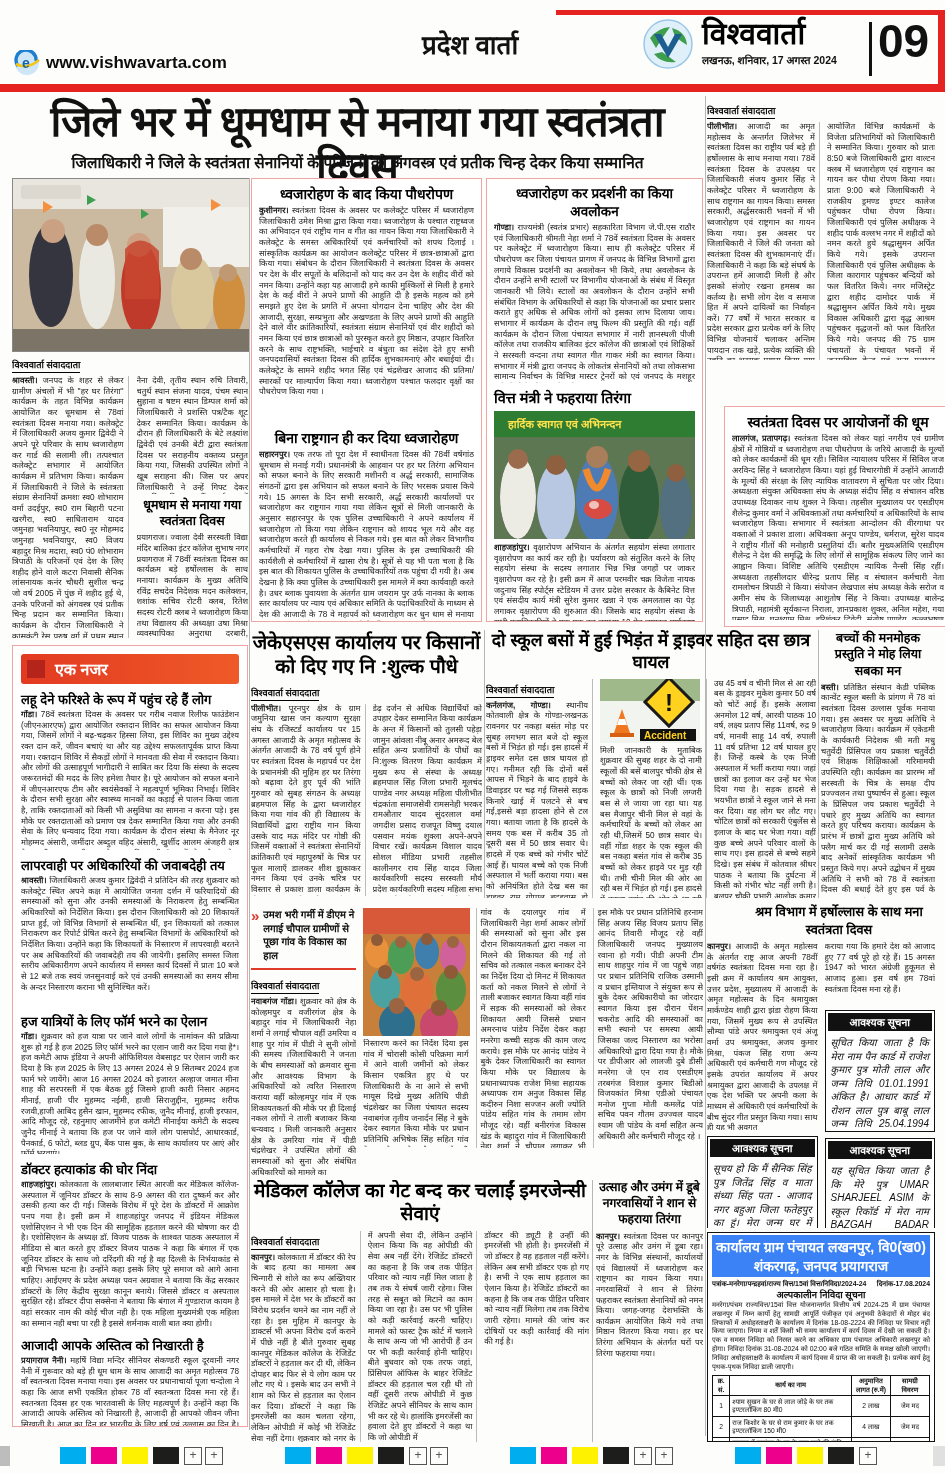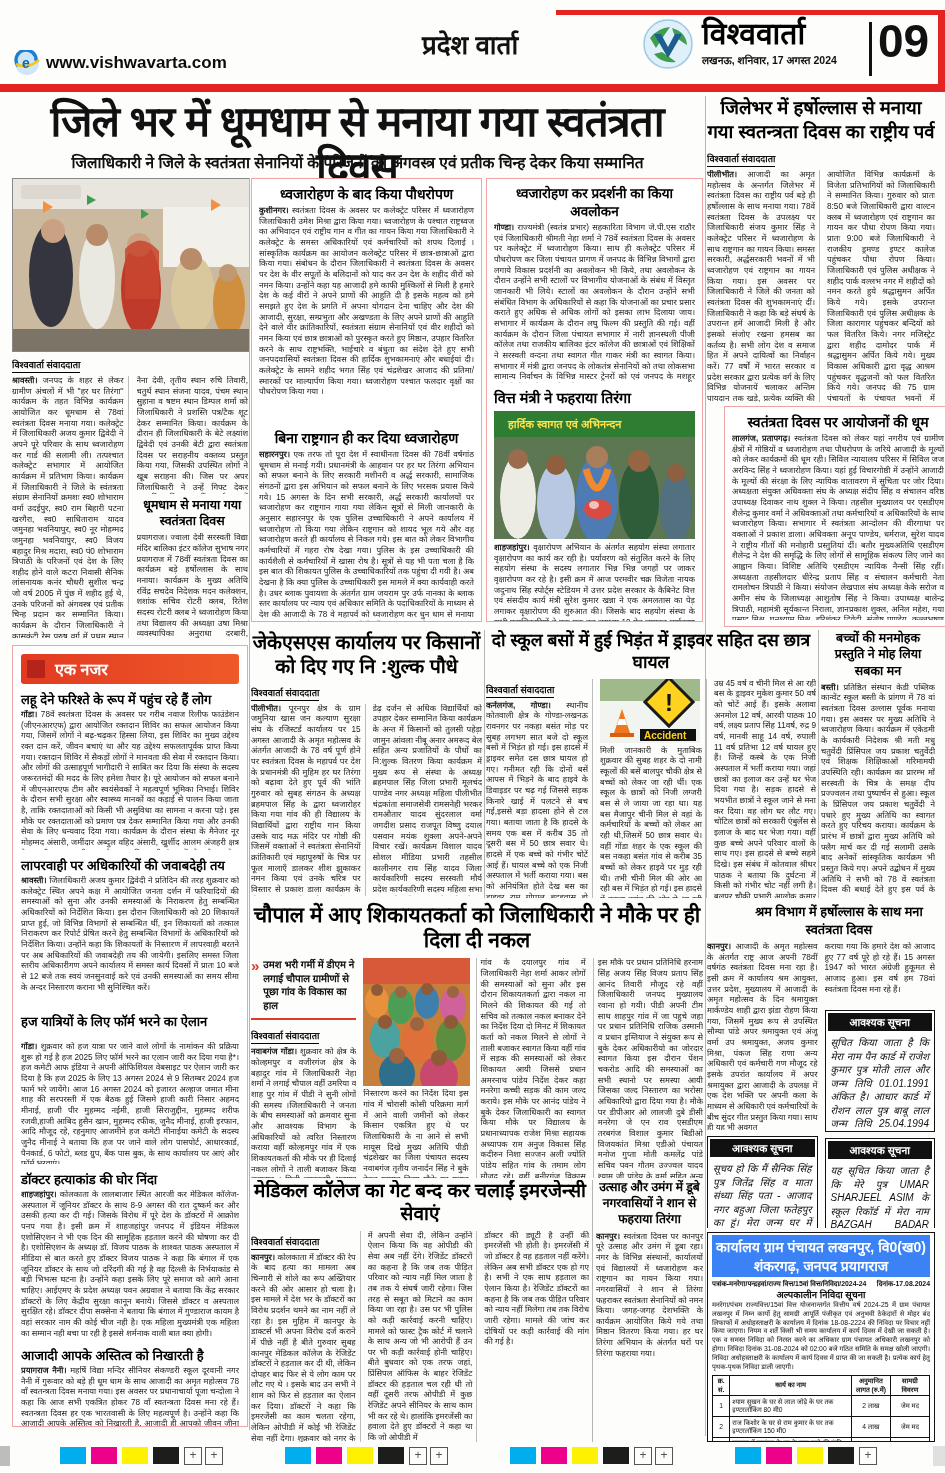--- a/index.html
+++ b/index.html
@@ -66,21 +66,20 @@
   </div>
 
   <div class="abs" style="left:869px;top:22px;width:3px;height:54px;background:#111;"></div>
   <div class="abs" style="left:878px;top:14px;width:54px;font-size:46px;font-weight:bold;line-height:1.2;">09</div>
 </div>
 
 <div class="abs center" style="left:12px;top:99px;width:690px;font-size:42px;font-weight:bold;line-height:1.1;letter-spacing:-1px;">जिले भर में धूमधाम से मनाया गया स्वतंत्रता दिवस</div>
 <div class="abs center" style="left:30px;top:151px;width:655px;font-size:15.5px;font-weight:bold;">जिलाधिकारी ने जिले के स्वतंत्रता सेनानियों के परिजनों को अंगवस्त्र एवं प्रतीक चिन्ह देकर किया सम्मानित</div>
 
 <div class="abs" style="left:707px;top:96px;width:228px;height:306px;overflow:hidden;">
-  <div class="center hl" style="font-size:18.5px;line-height:1.3;">जिलेभर में हर्षोल्लास से मनाया गया स्वतन्त्रता दिवस का राष्ट्रीय पर्व</div>
   <div style="margin-top:4px;">
     <span class="byline">विश्ववार्ता संवाददाता</span>
   </div>
   <div class="colrow" style="height:238px;">
     <div class="bt" style="border-right:1px solid #bbb;padding-right:4px;">
       <span class="dl">पीलीभीत।</span>
       <span>आजादी का अमृत महोत्सव के अन्तर्गत जिलेभर में स्वतंत्रता दिवस का राष्ट्रीय पर्व बड़े ही हर्षोल्लास के साथ मनाया गया। 78वें स्वतंत्रता दिवस के उपलक्ष्य पर जिलाधिकारी संजय कुमार सिंह ने कलेक्ट्रेट परिसर में ध्वजारोहण के साथ राष्ट्रगान का गायन किया। समस्त सरकारी, अर्द्धसरकारी भवनों में भी ध्वजारोहण एवं राष्ट्रगान का गायन किया गया। इस अवसर पर जिलाधिकारी ने जिले की जनता को स्वतंत्रता दिवस की शुभकामनाएं दीं। जिलाधिकारी ने कहा कि बड़े संघर्ष के उपरान्त हमें आजादी मिली है और इसको संजोए रखना हमसब का कर्तव्य है। सभी लोग देश व समाज हित में अपने दायित्वों का निर्वाहन करें। 77 वर्षों में भारत सरकार व प्रदेश सरकार द्वारा प्रत्येक वर्ग के लिए विभिन्न योजनायें चलाकर अन्तिम पायदान तक खड़े, प्रत्येक व्यक्ति की उन्नति का भरसक प्रयास किया गया है। स्वतंत्रता दिवस के अवसर पर</span>
     </div>
     <div class="bt">आयोजित विभिन्न कार्यक्रमों के विजेता प्रतिभागियों को जिलाधिकारी ने सम्मानित किया। गुरुवार को प्रातः 8:50 बजे जिलाधिकारी द्वारा वाल्टन क्लब में ध्वजारोहण एवं राष्ट्रगान का गायन कर पौधा रोपण किया गया। प्रातः 9:00 बजे जिलाधिकारी ने राजकीय ड्रमण्ड इण्टर कालेज पहुंचकर पौधा रोपण किया। जिलाधिकारी एवं पुलिस अधीक्षक ने शहीद पार्क वल्लभ नगर में शहीदों को नमन करते हुये श्रद्धासुमन अर्पित किये गये। इसके उपरान्त जिलाधिकारी एवं पुलिस अधीक्षक के जिला कारागार पहुंचकर बन्दियों को फल वितरित किये। नगर मजिस्ट्रेट द्वारा शहीद दामोदर पार्क में श्रद्धासुमन अर्पित किये गये। मुख्य विकास अधिकारी द्वारा वृद्ध आश्रम पहुंचकर वृद्धजनों को फल वितरित किये गये। जनपद की 75 ग्राम पंचायतों के पंचायत भवनों में जनसुविधा केन्द्र एवं अन्य मूलभूत सुविधाओं से लैस आदर्श ग्राम सचिवालय के रूप में शुभारम्भ किये गये।</div>
   </div>
@@ -193,21 +192,21 @@
     <span>78वें स्वतंत्रता दिवस के अवसर पर गरीब नवाज रिलीफ फाउंडेशन (जीएनआरएफ) द्वारा आयोजित रक्तदान शिविर का सफल आयोजन किया गया, जिसमें लोगों ने बढ़-चढ़कर हिस्सा लिया,  इस शिविर का मुख्य उद्देश्य रक्त दान करें, जीवन बचाएं था और यह उद्देश्य सफलतापूर्वक प्राप्त किया गया। रक्तदान शिविर में सैकड़ों लोगों ने मानवता की सेवा में रक्तदान किया। और लोगों की उत्साहपूर्ण भागीदारी ने साबित कर दिया कि संस्था के सदस्य जरूरतमंदों की मदद के लिए हमेशा तैयार है। पूरे आयोजन को सफल बनाने में जीएनआरएफ टीम और स्वयंसेवकों ने महत्वपूर्ण भूमिका निभाई। शिविर के दौरान सभी सुरक्षा और स्वास्थ्य मानकों का कड़ाई से पालन किया जाता है, ताकि रक्तदाताओं को किसी भी असुविधा का सामना न करना पड़े। इस मौके पर रक्तदाताओं को प्रमाण पत्र देकर सम्मानित किया गया और उनकी सेवा के लिए धन्यवाद दिया गया। कार्यक्रम के दौरान संस्था के मैनेजर नूर मोहम्मद अंसारी, जमींदार अब्दुल वहिद अंसारी, खुर्शीद आलम अंजहरी क्षत्र नेता कलीम खान हाजी ताज मोहम्मद सहित भारी संख्या में लोग मौजूद रहे।</span>
   </div>
 
   <div class="hl" style="font-size:13px;margin-top:6px;">लापरवाही पर अधिकारियों की जवाबदेही तय</div>
   <div class="bt" style="height:130px;margin-top:2px;">
     <span class="dl">श्रावस्ती।</span>
     <span>जिलाधिकारी अजय कुमार द्विवेदी ने प्रतिदिन की तरह शुक्रवार को कलेक्ट्रेट स्थित अपने कक्ष में आयोजित जनता दर्शन में फरियादियों की समस्याओं को सुना और उनकी समस्याओं के निराकरण हेतु सम्बन्धित अधिकारियों को निर्देशित किया। इस दौरान जिलाधिकारी को 20 शिकायतें प्राप्त हुईं, जो विभिन्न विभागों से सम्बन्धित थीं, इन शिकायतों को तत्काल निराकरण कर रिपोर्ट प्रेषित करने हेतु सम्बन्धित विभागों के अधिकारियों को निर्देशित किया। उन्होंने कहा कि शिकायतों के निस्तारण में लापरवाही बरतने पर अब अधिकारियों की जवाबदेही तय की जायेगी। इसलिए समस्त जिला स्तरीय अधिकारीगण अपने कार्यालय में समस्त कार्य दिवसों में प्रातः 10 बजे से 12 बजे तक स्वयं जनसुनवाई करे एवं उनकी समस्याओं का समय सीमा के अन्दर निस्तारण कराना भी सुनिश्चित करें।</span>
   </div>
 
   <div class="hl" style="font-size:13px;margin-top:6px;">हज यात्रियों के लिए फॉर्म भरने का ऐलान</div>
-  <div class="bt" style="height:122px;margin-top:12px;">
+  <div class="bt" style="height:122px;margin-top:2px;">
     <span class="dl">गोंडा।</span>
     <span>शुक्रवार को हज यात्रा पर जाने वाले लोगों के नामांकन की प्रक्रिया शुरू हो गई है हज 2025 लिए फॉर्म भरने का एलान जारी कर दिया गया है*। हज कमेटी आफ इंडिया ने अपनी ऑफिशियल वेबसाइट पर ऐलान जारी कर दिया है कि हज 2025 के लिए 13 अगस्त 2024 से 9 सितम्बर 2024 हज फार्म भरे जायेंगे। आज 16 अगस्त 2024  को इजारत अल्हाज जमात  मीना शाह की सरपरस्ती में एक बैठक हुई जिसमे हाजी कारी निसार अहमद मीनाई, हाजी पीर मुहम्मद नईमी, हाजी सिराजुद्दीन, मुहम्मद शरीफ रजवी,हाजी आबिद हुसैन खान, मुहम्मद रफीक, जुनैद मीनाई, हाजी इरफान, आदि मौजूद रहे, रहनुमाए आजमीने हज कमेटी मीनाईया कमेटी के सदस्य जुनैद मीनाई ने बताया कि हज पर जाने वाले लोग पासपोर्ट, आधारकार्ड, पैनकार्ड, 6 फोटो, ब्लड ग्रुप, बैंक पास बुक, के साथ  कार्यालय पर आएं और फॉर्म  भरवाएं।</span>
   </div>
 
   <div class="hl" style="font-size:13px;margin-top:6px;">डॉक्टर हत्याकांड की घोर निंदा</div>
   <div class="bt" style="height:150px;margin-top:2px;">
     <span class="dl">शाहजहांपुर।</span>
     <span>कोलकाता के लालबाजार स्थित आरजी कर मेडिकल कॉलेज-अस्पताल में जूनियर डॉक्टर के साथ 8-9 अगस्त की रात दुष्कर्म कर और उसकी हत्या कर दी गई। जिसके विरोध में पूरे देश के डॉक्टरों में आक्रोश पनप गया है। इसी क्रम में शाहजहांपुर जनपद में इंडियन मेडिकल एशोसिएशन ने भी एक दिन की सामूहिक हड़ताल करने की घोषणा कर दी है। एशोसिएशन के अध्यक्ष डॉ. विजय पाठक के शाश्वत पाठक अस्पताल में मीडिया से बात करते हुए डॉक्टर विजय पाठक ने कहा कि बंगाल में एक जूनियर डॉक्टर के साथ जो दरिंदगी की गई है वह दिल्ली के निर्भयाकांड से बड़ी भिभत्स घटना है। उन्होंने कहा इसके लिए पूरे समाज को आगे आना चाहिए। आईएमए के प्रदेश अध्यक्ष पवन अग्रवाल ने बताया कि केंद्र सरकार डॉक्टरों के लिए केंद्रीय सुरक्षा कानून बनाये। जिससे डॉक्टर व अस्पताल सुरक्षित रहे। डॉक्टर दीपा सक्सेना ने बताया कि बंगाल में गुण्डाराज कायम है वहां सरकार नाम की कोई चीज नही है। एक महिला मुख्यमंत्री एक महिला का सम्मान नही बचा पा रही है इससे शर्मनाक वाली बात क्या होगी।</span>
   </div>
 
@@ -264,21 +263,20 @@
 
 <div class="abs" style="left:821px;top:630px;width:114px;height:268px;overflow:hidden;">
   <div class="center hl" style="font-size:12.5px;line-height:1.3;">बच्चों की मनमोहक प्रस्तुति ने मोह लिया सबका मन</div>
   <div class="bt" style="margin-top:4px;height:228px;">
     <span class="dl">बस्ती।</span>
     <span>प्रतिष्ठित संस्थान केडी पब्लिक कान्वेंट स्कूल बस्ती के प्रांगण में 78 वां स्वतंत्रता दिवस उल्लास पूर्वक मनाया गया। इस अवसर पर मुख्य अतिथि ने ध्वजारोहण किया। कार्यक्रम में एकेडमी के कार्यकारी निदेशक श्री मती मधु चतुर्वेदी प्रिंसिपल जय प्रकाश चतुर्वेदी एवं शिक्षक शिक्षिकाओं गरिमामयी उपस्थिति रही। कार्यक्रम का प्रारम्भ माँ सरस्वती के चित्र के समक्ष दीप प्रज्ज्वलन तथा पुष्पार्चन से हुआ। स्कूल के प्रिंसिपल जय प्रकाश चतुर्वेदी ने पधारे हुए मुख्य अतिथि का स्वागत करते हुए परिचय कराया। कार्यक्रम के प्रारंभ में छात्रों द्वारा मुख्य अतिथि को फ्लैग मार्च कर दी गई सलामी उसके बाद अनेकों सांस्कृतिक कार्यक्रम भी प्रस्तुत किये गए। अपने उद्बोधन में मुख्य अतिथि  ने सभी को 78 वें स्वतंत्रता दिवस की बधाई देते हुए इस पर्व के महत्व पर प्रकाश डाला।</span>
   </div>
 </div>
 
 <div class="abs" style="left:251px;top:902px;width:452px;height:276px;overflow:hidden;">
-  <div class="center hl" style="font-size:21px;line-height:1.2;">चौपाल में आए शिकायतकर्ता को जिलाधिकारी ने मौके पर ही दिला दी नकल</div>
   <div class="colrow" style="margin-top:6px;height:240px;">
     <div>
       <div class="kicker">
         <span class="mark">»</span>
         <span>उमश भरी गर्मी में डीएम ने लगाई चौपाल ग्रामीणों से पूछा गांव के विकास का हाल</span>
       </div>
       <span class="byline">विश्ववार्ता संवाददाता</span>
       <div class="bt">
         <span class="dl">नवाबगंज गोंडा।</span>
         <span>शुक्रवार को क्षेत्र के कोल्हमपुर व वजीरगंज क्षेत्र के बहादुर गांव में जिलाधिकारी नेहा शर्मा ने लगाई चौपाल वहीं उमरिया व शाह पुर गांव में पीडी ने सुनी लोगों की समस्य ।जिलाधिकारी ने जनता के बीच समस्याओं को क्रमवार सुना और आवश्यक विभाग के अधिकारियों को त्वरित निस्तारण कराया वहीं कोल्हमपुर गांव में एक शिकायतकर्ता की मौके पर ही दिलाई नकल लोगों ने ताली बजाकर किया धन्यवाद । मिली जानकारी अनुसार क्षेत्र के उमरिया गांव में पीडी चंद्रशेखर ने उपस्थित लोगों की समस्याओं को सुना और संबंधित अधिकारियों को मामले का</span>

